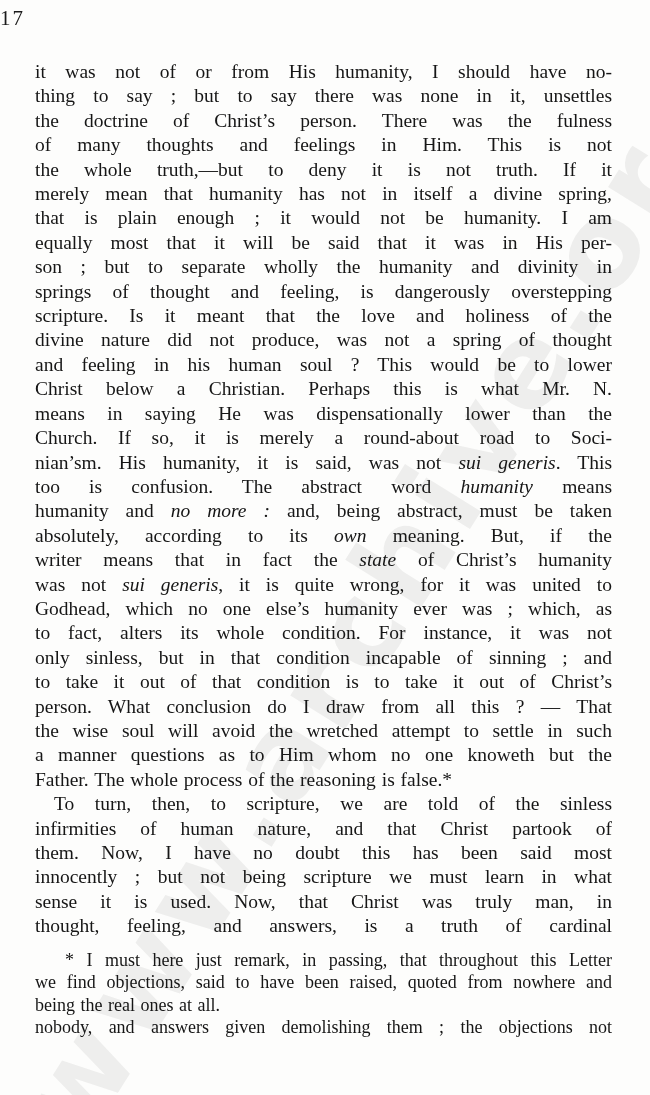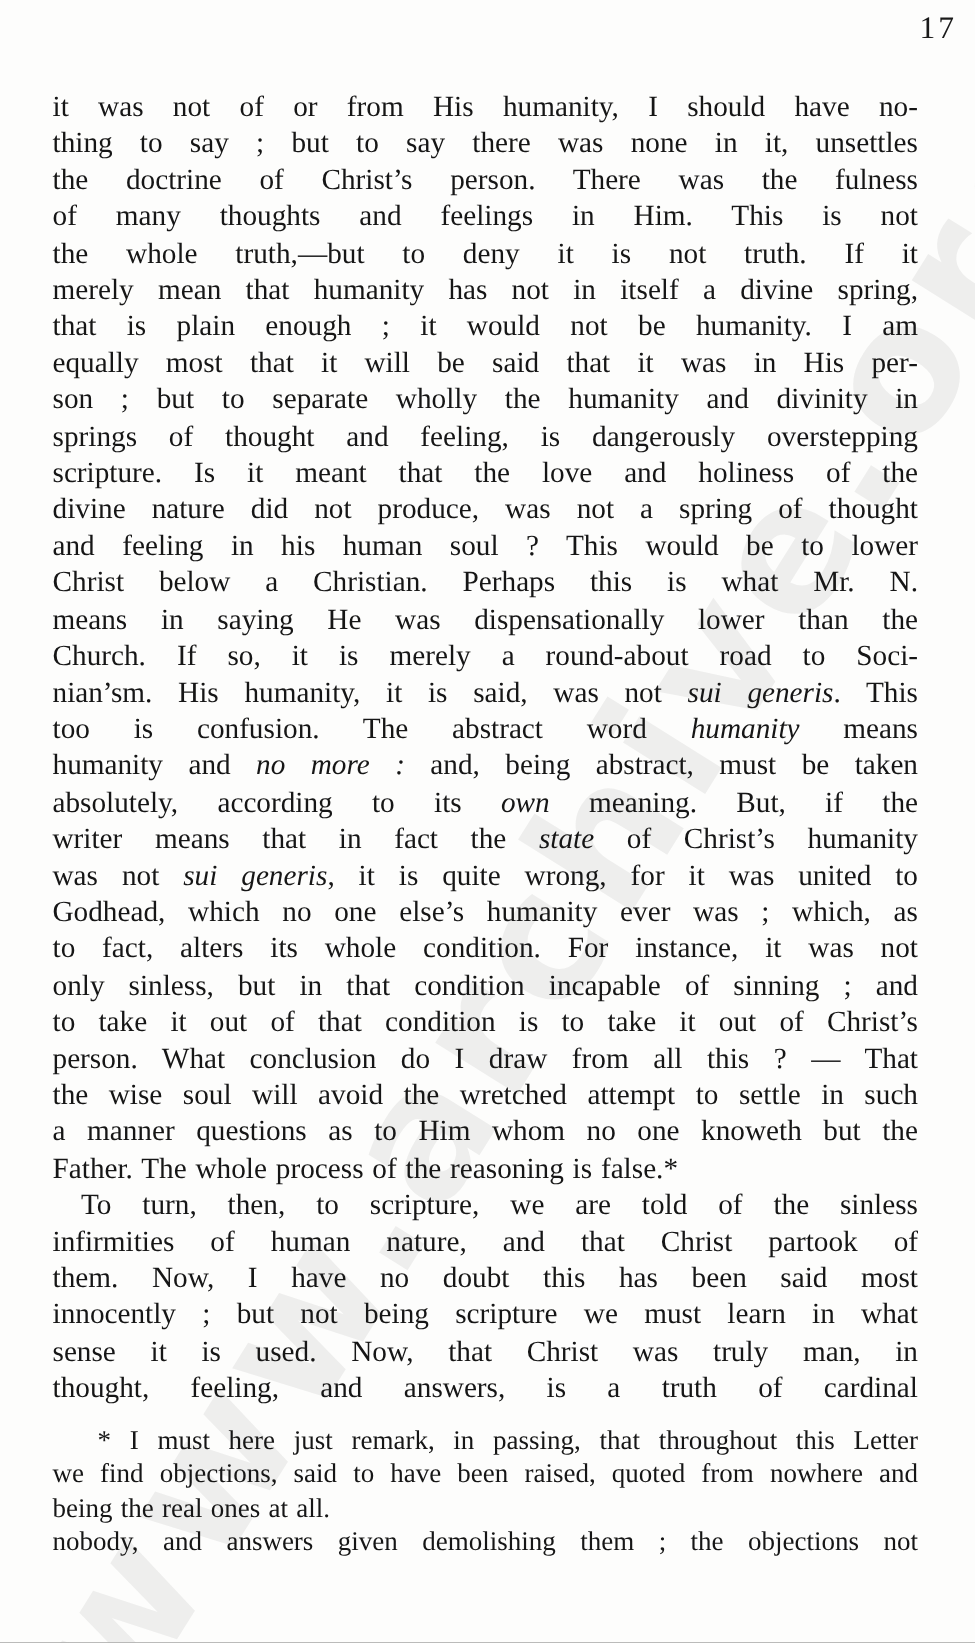--- a/index.html
+++ b/index.html
@@ -27,21 +27,21 @@
     color: rgba(130,130,130,0.12);
     white-space: nowrap;
     pointer-events: none;
     user-select: none;
   }
   .page-number {
     position: absolute;
     top: 6px;
     left: 0;
     right: 12px;
-    text-align: right;
+    text-align: left;
     font-size: 21px;
     letter-spacing: 2px;
     color: #1a1a1a;
   }
   .body-text {
     position: absolute;
     top: 60px;
     left: 35px;
     width: 577px;
     font-size: 19.5px;

